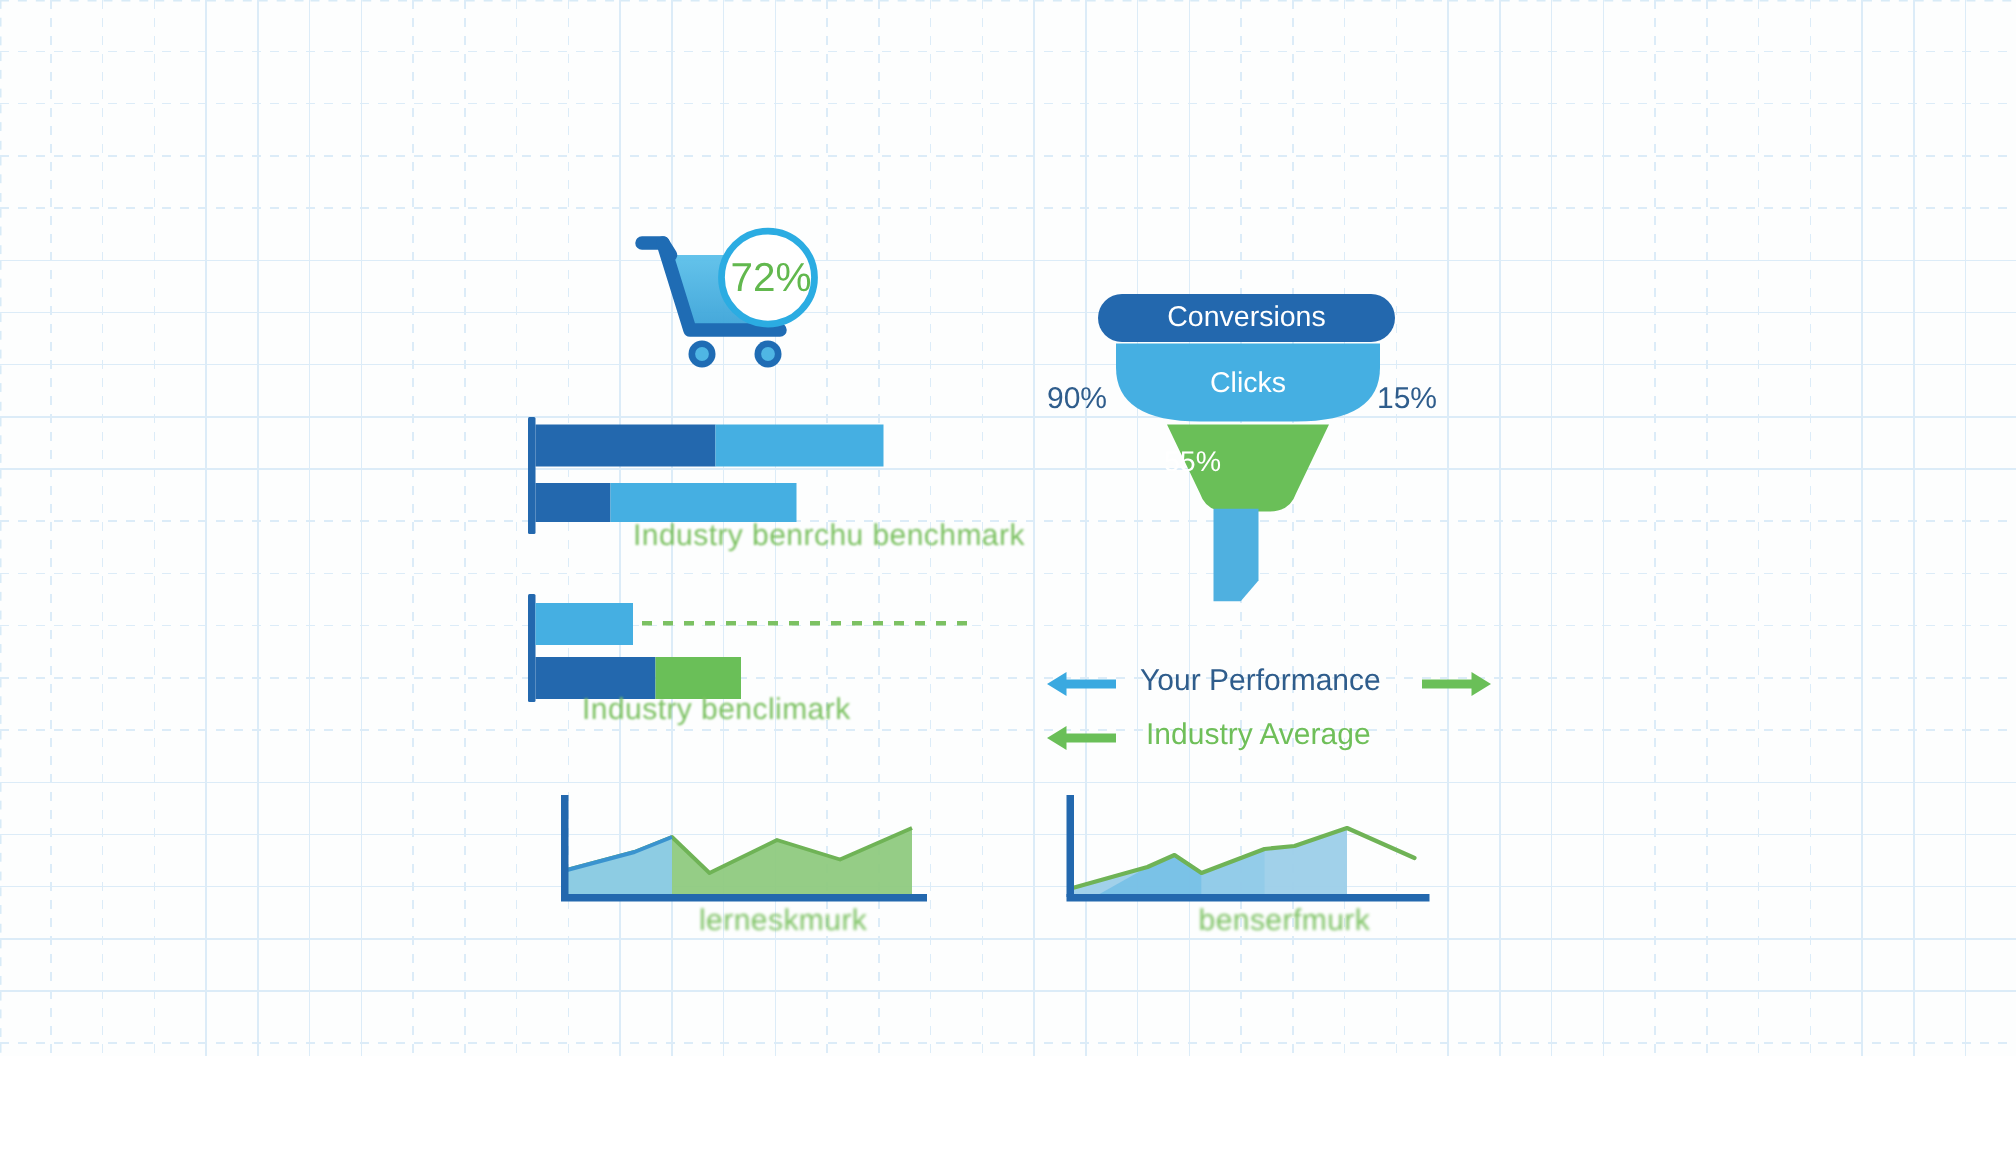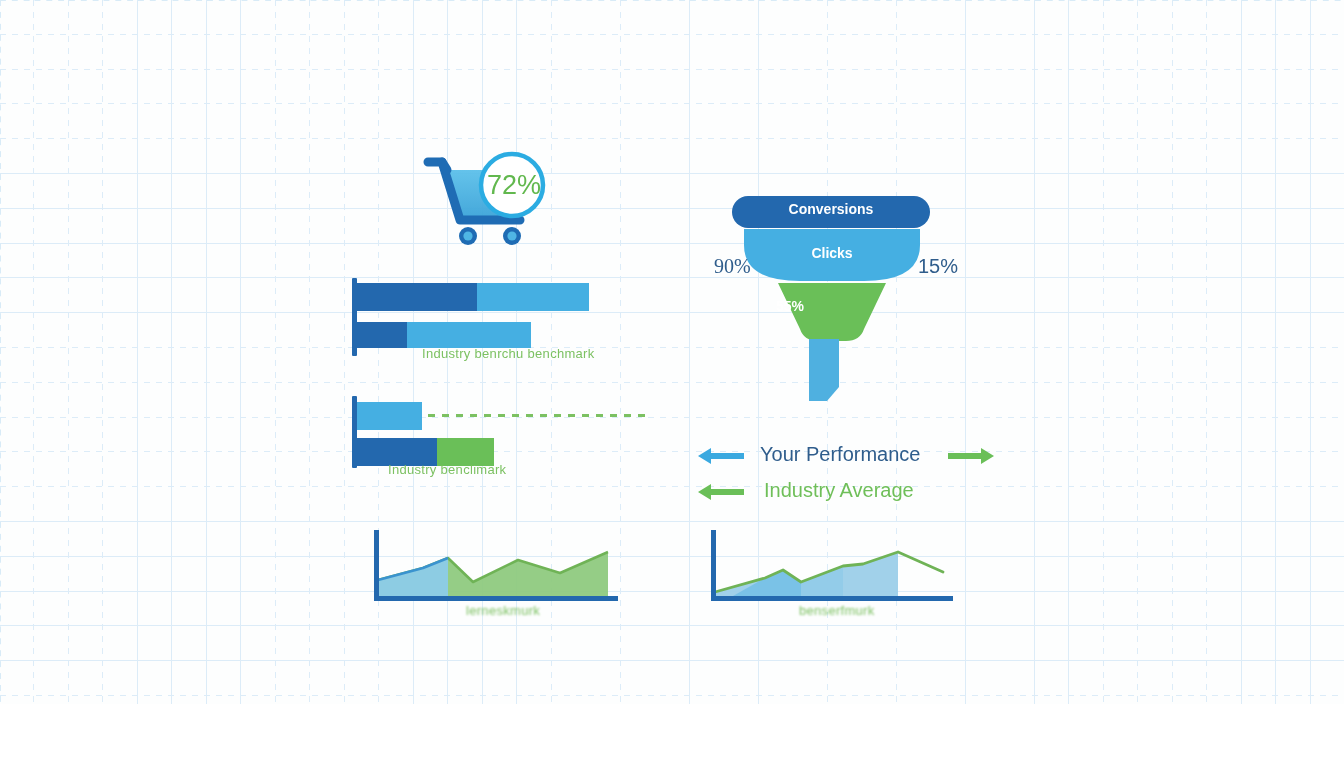--- a/index.html
+++ b/index.html
@@ -54,37 +54,37 @@
   .txt-navy  { color: #2f5d8c; }
   .txt-white { color: #ffffff; }
 
   .funnel-label {
     font-size: 19px;
     font-weight: 400;
     letter-spacing: .2px;
     white-space: nowrap;
   }
   .funnel-inner-label {
-    font-size: 14px;
-    font-weight: 700;
+    font-size: 19px;
+    font-weight: 400;
     white-space: nowrap;
   }
   .pct-side {
     font-size: 20px;
     font-weight: 400;
     color: #2f5d8c;
     white-space: nowrap;
   }
   .legend-text {
     font-size: 20px;
     font-weight: 400;
     white-space: nowrap;
   }
   .bench-label {
-    font-size: 13px;
+    font-size: 20px;
     color: #7cc162;
     white-space: nowrap;
     filter: blur(.55px);
     letter-spacing: .3px;
   }
   .bench-label.soft { filter: blur(1.15px); }
   .cart-pct {
     font-size: 27px;
     font-weight: 400;
     color: #62b84e;
@@ -133,21 +133,21 @@
 
     <svg class="abs" style="left:86px; top:126px;" width="112" height="62" viewBox="0 0 112 62">
       <path d="M2 2 L110 2 L88 48 Q84 60 70 60 L42 60 Q28 60 24 48 Z" fill="#6abf58"></path>
     </svg>
     <div class="abs funnel-inner-label txt-white" style="left:86px; top:143px; width:112px; text-align:left;">55%</div>
 
     <svg class="abs" style="left:115px; top:184px;" width="46" height="62" viewBox="0 0 46 62">
       <path d="M4 0 L34 0 L34 48 L22 62 L4 62 Z" fill="#4fb0e0"></path>
     </svg>
 
-    <div class="abs pct-side" style="left:24px; top:100px;font-family:Liberation Serif, serif;">90%</div>
+    <div class="abs pct-side" style="left:8px; top:100px;">90%</div>
     <div class="abs pct-side" style="left:228px; top:100px;">15%</div>
   </div>
 
   <div class="abs" style="left:698px; top:438px; width:300px; height:78px;">
 
     <svg class="abs" style="left:0px; top:7px;" width="48" height="22" viewBox="0 0 48 22">
       <path d="M0 11 L13 3 L13 19 Z" fill="#3aa9e0"></path>
       <rect x="12" y="8" width="34" height="6" fill="#3aa9e0"></rect>
     </svg>
     <div class="abs legend-text" style="left:62px; top:5px; color:#2f5d8c;">Your Performance</div>

